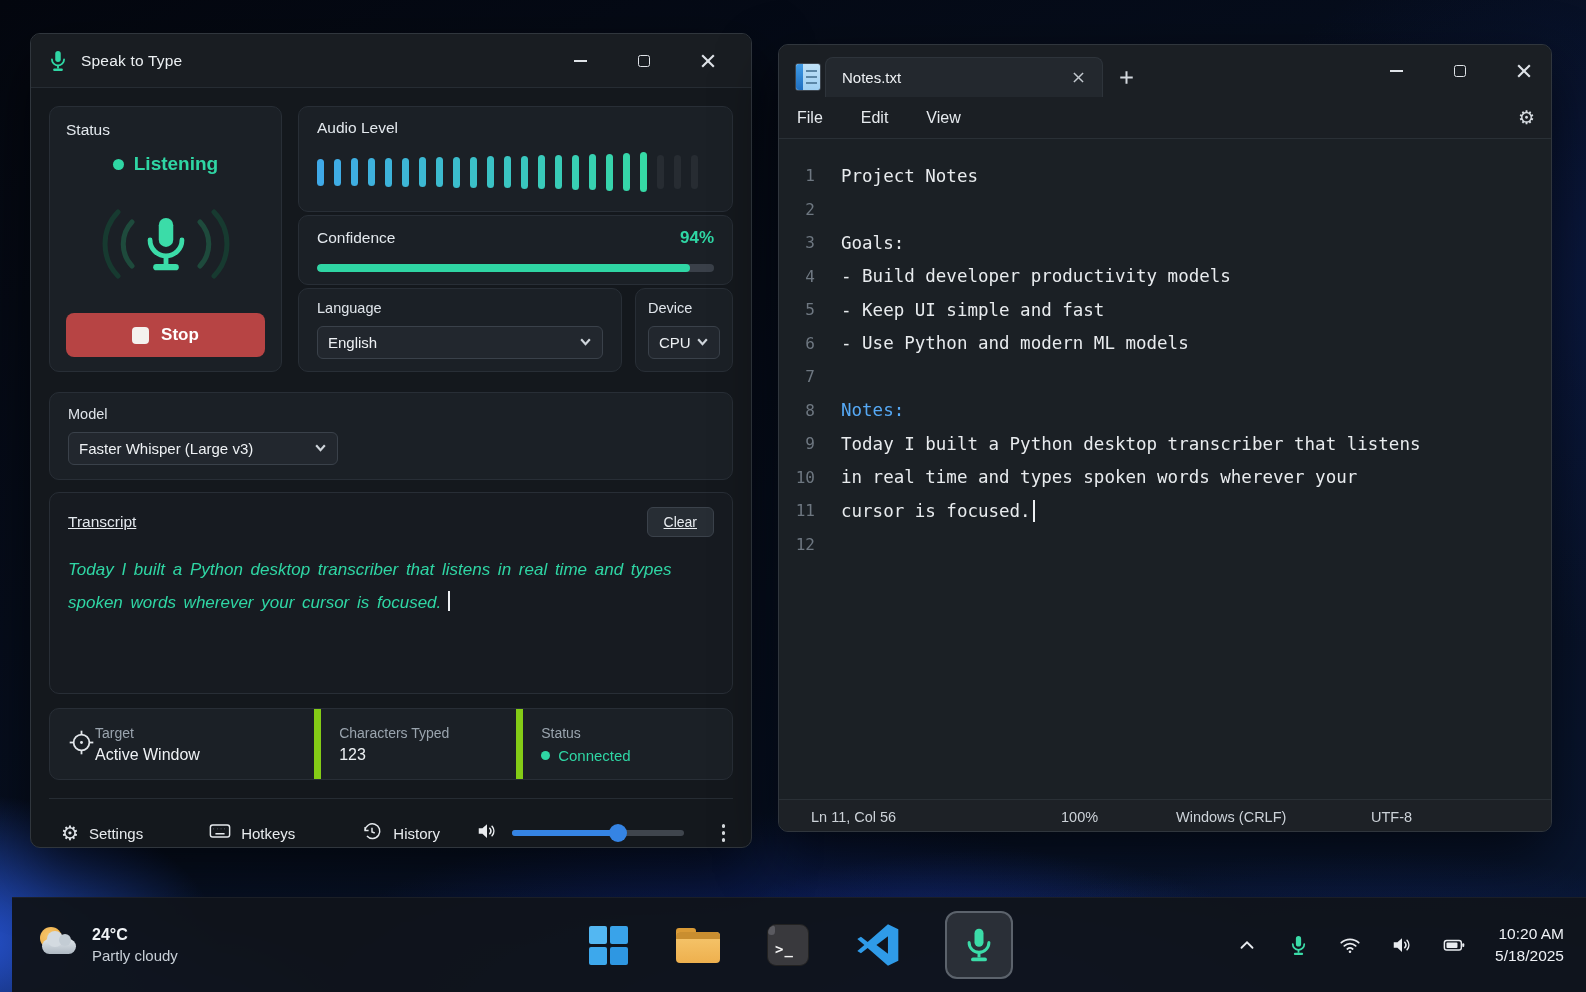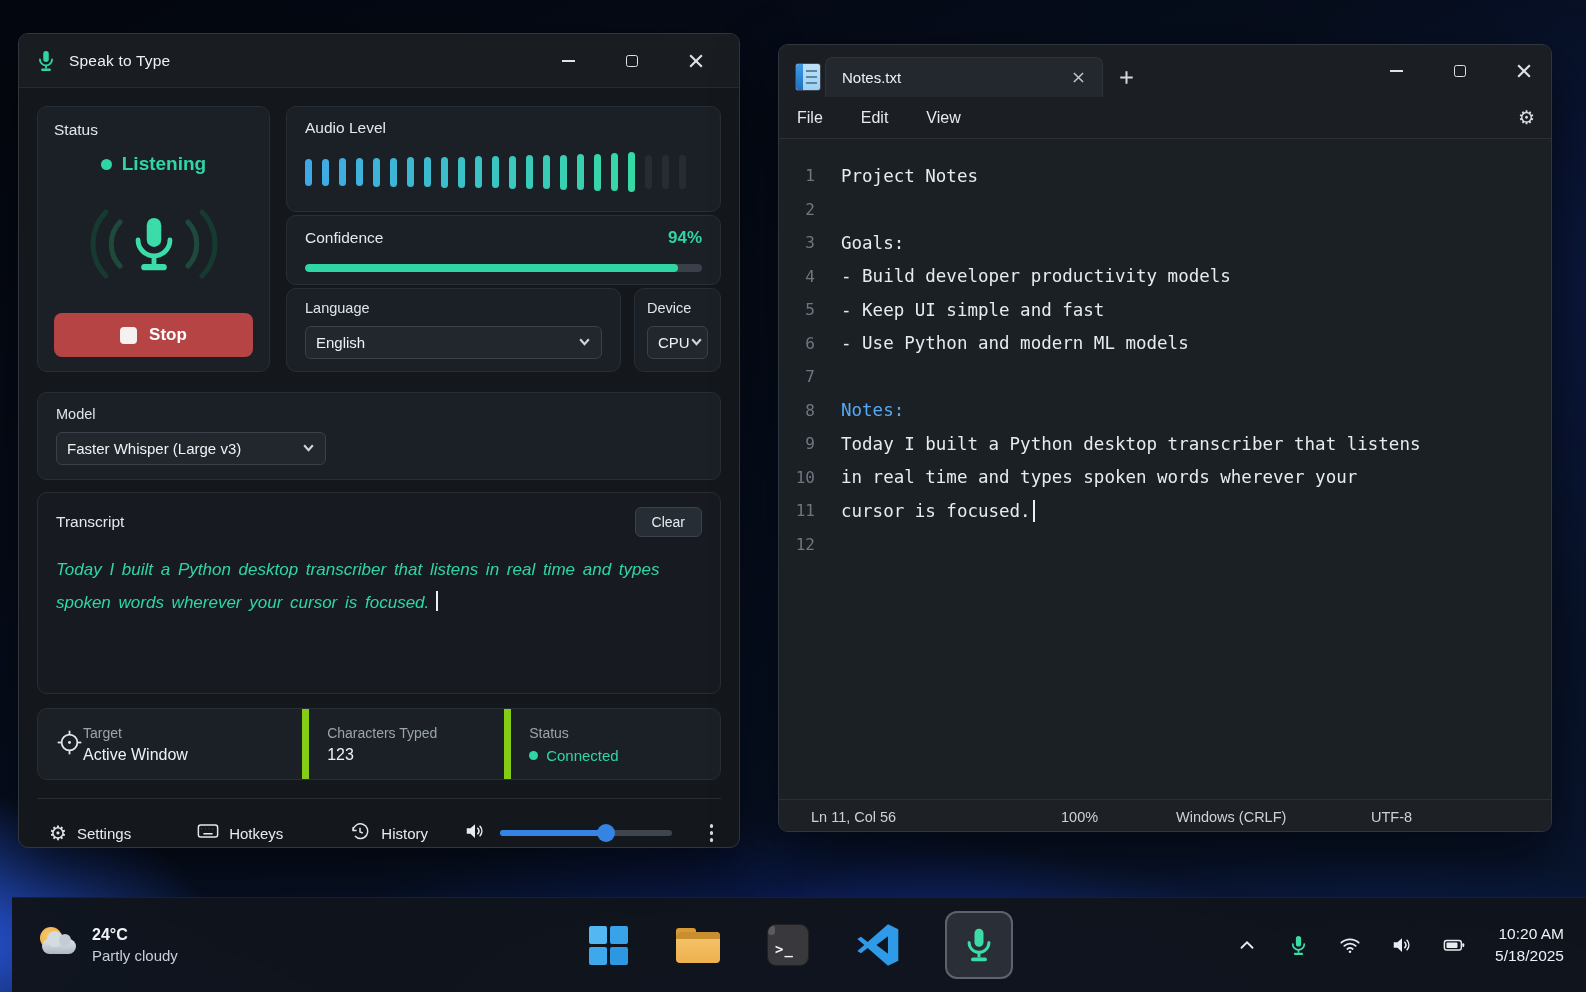--- a/index.html
+++ b/index.html
@@ -14,21 +14,21 @@
       radial-gradient(900px 420px at 86% 112%, rgba(26,56,185,.6), rgba(26,56,185,0) 62%),
       radial-gradient(700px 560px at 104% 28%, rgba(18,40,120,.35), rgba(18,40,120,0) 66%),
       linear-gradient(155deg, #04070f 0%, #071022 55%, #091631 100%);
   }
 
   
   .window { position:absolute; border-radius:10px; box-shadow:0 24px 60px rgba(0,0,0,.6);
     border:1px solid #30363d; overflow:hidden; }
 
   
-  .speak { left:18px; top:33px; width:722px; height:815px; background:#14181d; color:#e9edf1; }
+  .speak { left:30px; top:33px; width:722px; height:815px; background:#14181d; color:#e9edf1; }
   .sp-titlebar { height:54px; display:flex; align-items:center; padding:0 16px;
     background:#191d22; border-bottom:1px solid #262c33; }
   .sp-title { font-size:15.5px; color:#ecf0f3; margin-left:12px; letter-spacing:.2px; }
   .win-controls { margin-left:auto; display:flex; align-items:center; gap:26px; padding-right:8px; }
   .wc { width:38px; height:30px; display:flex; align-items:center; justify-content:center; cursor:default; }
   .wc-min i { display:block; width:13px; height:2px; background:#dfe3e8; }
   .wc-max i { display:block; width:12px; height:12px; border:1.6px solid #dfe3e8; border-radius:2.5px; }
   .wc-close svg { width:14px; height:14px; stroke:#dfe3e8; stroke-width:1.8; }
 
   .sp-content { padding:18px 18px 14px 18px; display:flex; flex-direction:column; }
@@ -52,32 +52,32 @@
   .audio-card { height:110px; padding:12px 18px; }
   .bars { display:flex; align-items:center; gap:10px; height:54px; margin-top:8px; }
   .bar { width:7px; border-radius:4px; }
   .conf-card { height:84px; padding:12px 18px; }
   .conf-head { display:flex; justify-content:space-between; align-items:center; }
   .conf-val { font-size:17px; font-weight:bold; }
   .conf-track { margin-top:16px; height:8px; border-radius:5px; background:#3a4049; overflow:hidden; }
   .conf-fill { height:100%; border-radius:5px; }
   .row-ld { flex:1; display:flex; gap:13px; }
   .lang-card { flex:1; padding:10px 18px 12px; }
-  .dev-card { width:87px; padding:10px 12px 12px; }
+  .dev-card { width:98px; padding:10px 12px 12px; }
   .select { margin-top:9px; height:33px; background:#22272e; border:1px solid #3a414a; border-radius:6px;
     display:flex; align-items:center; padding:0 10px; font-size:15px; color:#eef1f4; cursor:pointer; }
   .select .chev { margin-left:auto; }
   .chev svg { width:13px; height:13px; stroke:#cfd5db; stroke-width:2; fill:none; }
   .small-label { font-size:14.5px; color:#dfe4ea; }
 
   .model-card { margin-top:20px; padding:12px 18px 14px; }
   .model-select { width:270px; }
 
   .transcript-card { margin-top:12px; height:202px; padding:14px 18px; background:#171b21; }
-  .tr-head { display:flex; align-items:center; justify-content:space-between; }
+  .tr-head { display:flex; align-items:center; justify-content:space-between;text-decoration:underline; }
   .clear-btn { height:30px; padding:0 16px; background:#272d34; border:1px solid #3b424b;
     border-radius:6px; color:#e8ecf0; font-size:14px; cursor:pointer; }
   .tr-text { margin-top:16px; font-size:17px; line-height:33px; word-spacing:3px; }
   .caret { display:inline-block; width:2px; height:20px; background:#eceff2; margin-left:7px; vertical-align:-3px; }
 
   .stats-card { margin-top:14px; height:72px; display:flex; align-items:stretch; }
   .stat { display:flex; align-items:center; padding:0 18px; }
   .stat + .stat { border-left:7px solid #84cc16; }
   .stat-1 { flex:1.32; } .stat-2 { flex:0.92; } .stat-3 { flex:1; }
   .stat-label { font-size:14px; color:#9aa4ae; }

